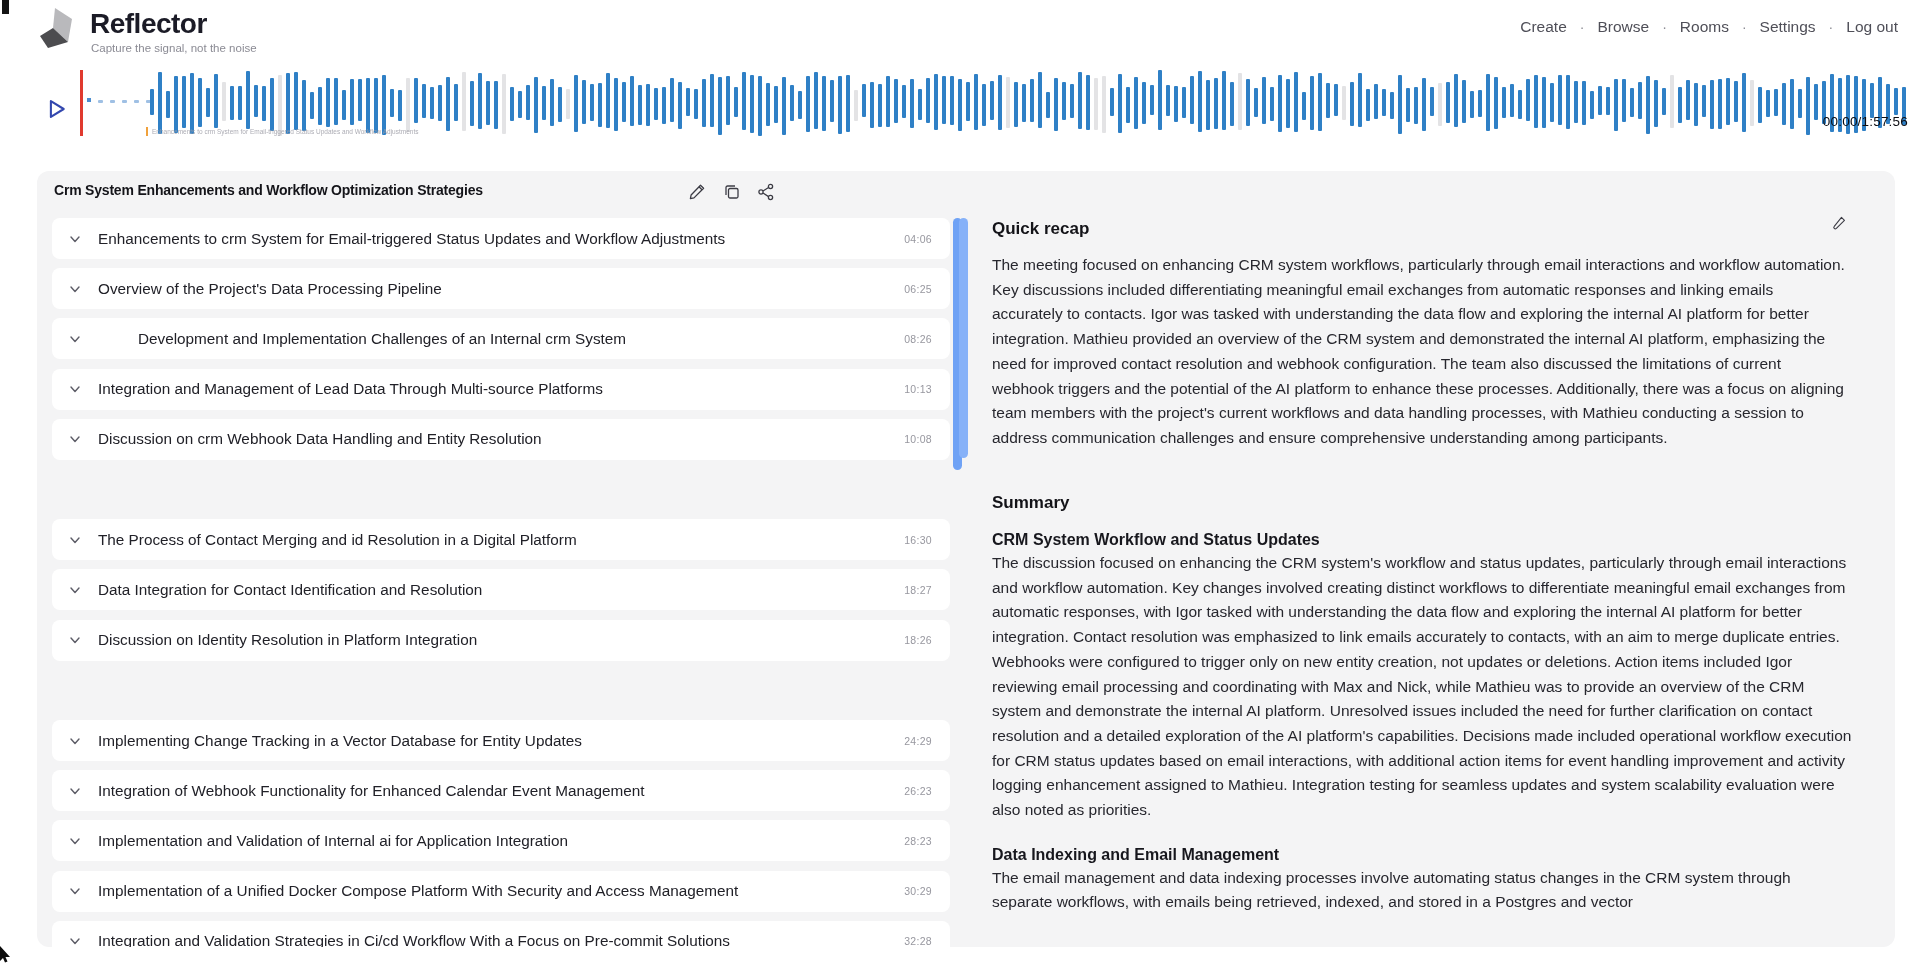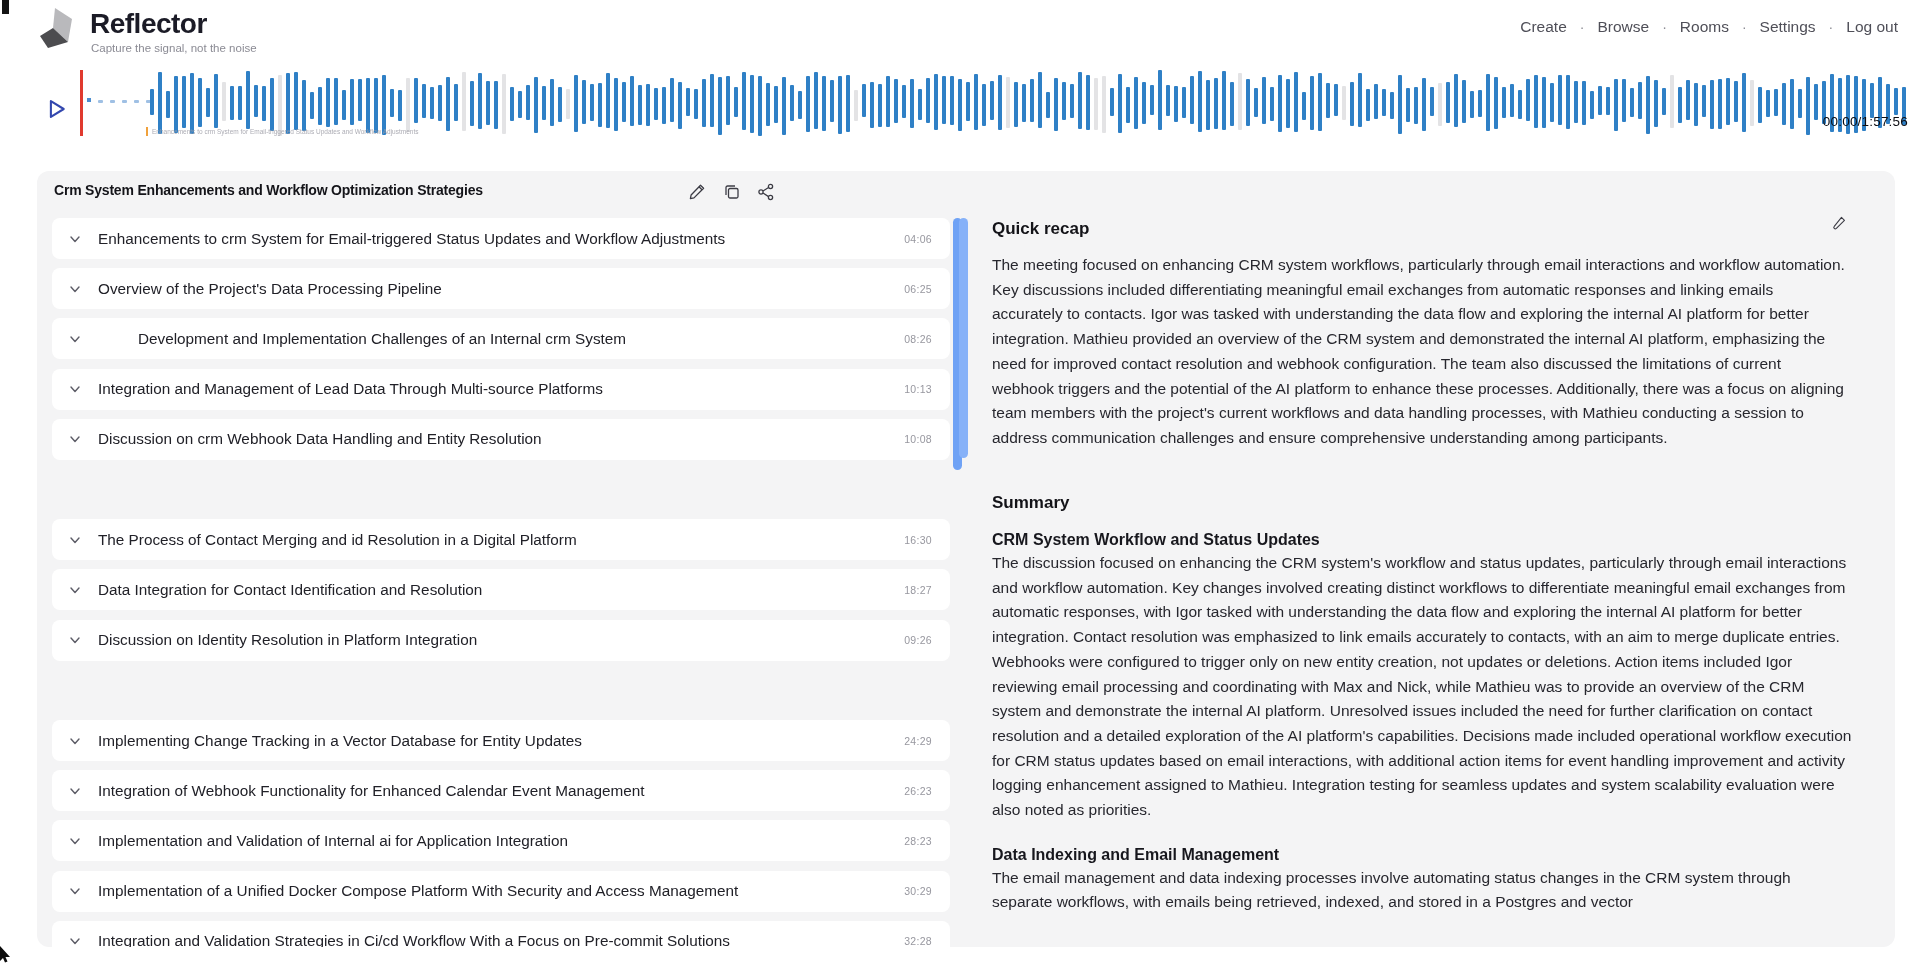--- a/index.html
+++ b/index.html
@@ -381,21 +381,21 @@
           <polyline points="3,5 7,9.5 11,5" fill="none" stroke="currentColor" stroke-width="1.4" stroke-linecap="round" stroke-linejoin="round"></polyline>
         </svg>
         <span class="topic-label">Data Integration for Contact Identification and Resolution</span>
         <span class="topic-time">18:27</span>
       </div>
       <div class="topic-row" style="top: 401.6px;">
         <svg class="topic-chevron" viewBox="0 0 14 14">
           <polyline points="3,5 7,9.5 11,5" fill="none" stroke="currentColor" stroke-width="1.4" stroke-linecap="round" stroke-linejoin="round"></polyline>
         </svg>
         <span class="topic-label">Discussion on Identity Resolution in Platform Integration</span>
-        <span class="topic-time">09:26</span>
+        <span class="topic-time">18:26</span>
       </div>
       <div class="topic-row" style="top: 502px;">
         <svg class="topic-chevron" viewBox="0 0 14 14">
           <polyline points="3,5 7,9.5 11,5" fill="none" stroke="currentColor" stroke-width="1.4" stroke-linecap="round" stroke-linejoin="round"></polyline>
         </svg>
         <span class="topic-label">Implementing Change Tracking in a Vector Database for Entity Updates</span>
         <span class="topic-time">24:29</span>
       </div>
       <div class="topic-row" style="top: 552.2px;">
         <svg class="topic-chevron" viewBox="0 0 14 14">

